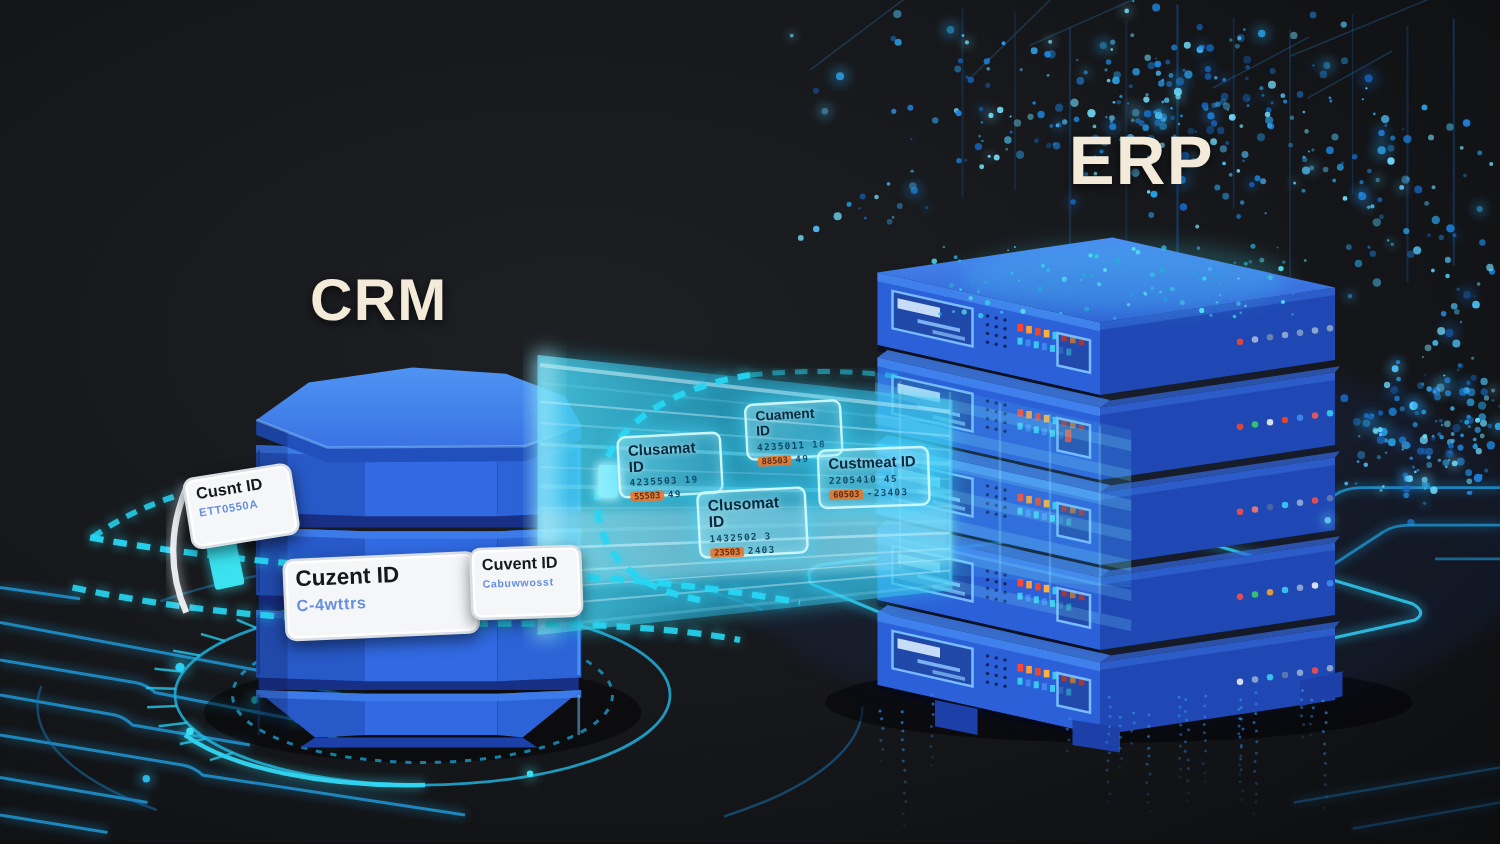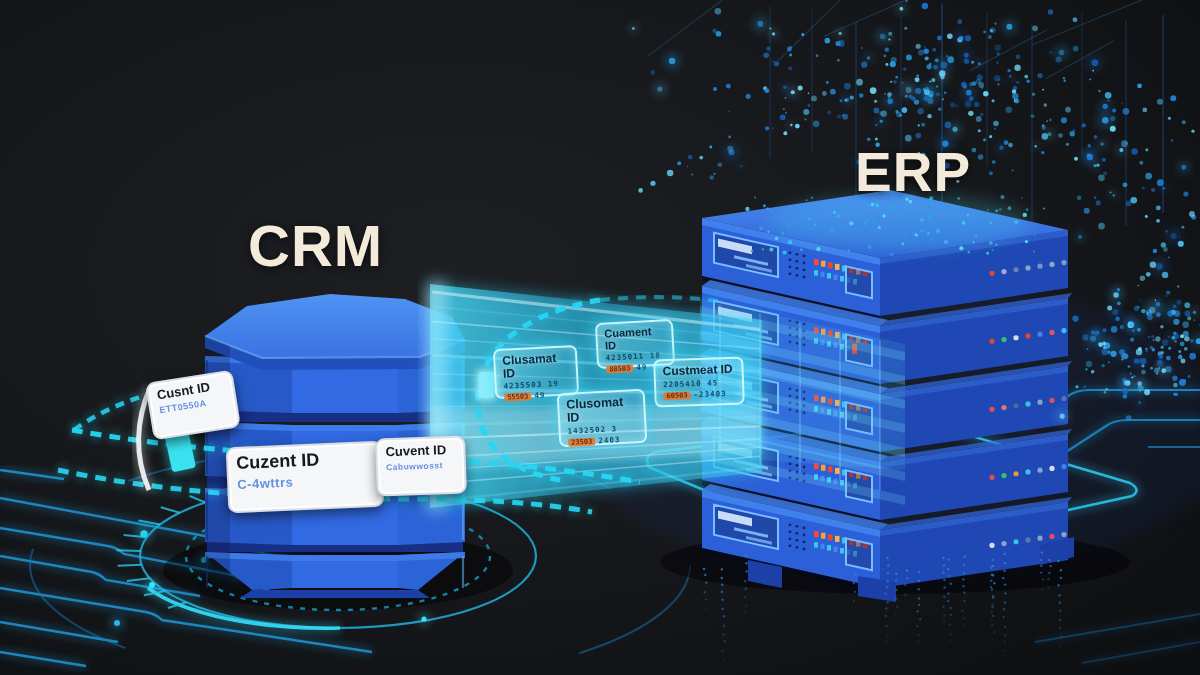--- a/index.html
+++ b/index.html
@@ -4,22 +4,22 @@
 <style>
   :root{
     --bg:#141518; --blue:#2e66da; --cyan:#29d2f0; --title:#f3ead9; --card-sub:#4e7edc;
   }
   html,body{margin:0;padding:0;background:#000;}
   #stage{position:relative;width:1200px;height:675px;overflow:hidden;background:var(--bg);
          font-family:"Liberation Sans",sans-serif;}
   #scene-svg{position:absolute;left:0;top:0;}
   .title{position:absolute;font-weight:800;color:var(--title);letter-spacing:1px;
          text-shadow:0 2px 8px rgba(0,0,0,.65);}
-  #title-crm{left:248px;top:212px;font-size:58px;}
-  #title-erp{left:855px;top:96px;font-size:55px;margin-top:44px;}
+  #title-crm{left:248px;top:212px;font-size:47px;}
+  #title-erp{left:855px;top:96px;font-size:55px;}
   .wcard{position:absolute;background:#f4f6f8;border:2px solid #d9dee5;border-radius:9px;
          box-shadow:0 5px 12px rgba(0,0,0,.5), inset 0 0 0 2px #ffffff;
          padding:5px 8px;box-sizing:border-box;}
   .wcard .t{font-weight:800;color:#15181c;line-height:1.1;}
   .wcard .s{font-weight:700;color:var(--card-sub);opacity:.85;margin-top:3px;letter-spacing:.5px;}
   #wcard-0{left:149px;top:376px;width:88px;height:58px;transform:rotate(-9deg);}
   #wcard-0 .t{font-size:13px;} #wcard-0 .s{font-size:9px;}
   #wcard-1{left:227px;top:444px;width:156px;height:66px;transform:rotate(-2.5deg);}
   #wcard-1 .t{font-size:18px;} #wcard-1 .s{font-size:13px;}
   #wcard-2{left:376px;top:437px;width:90px;height:58px;transform:rotate(-2deg);}

